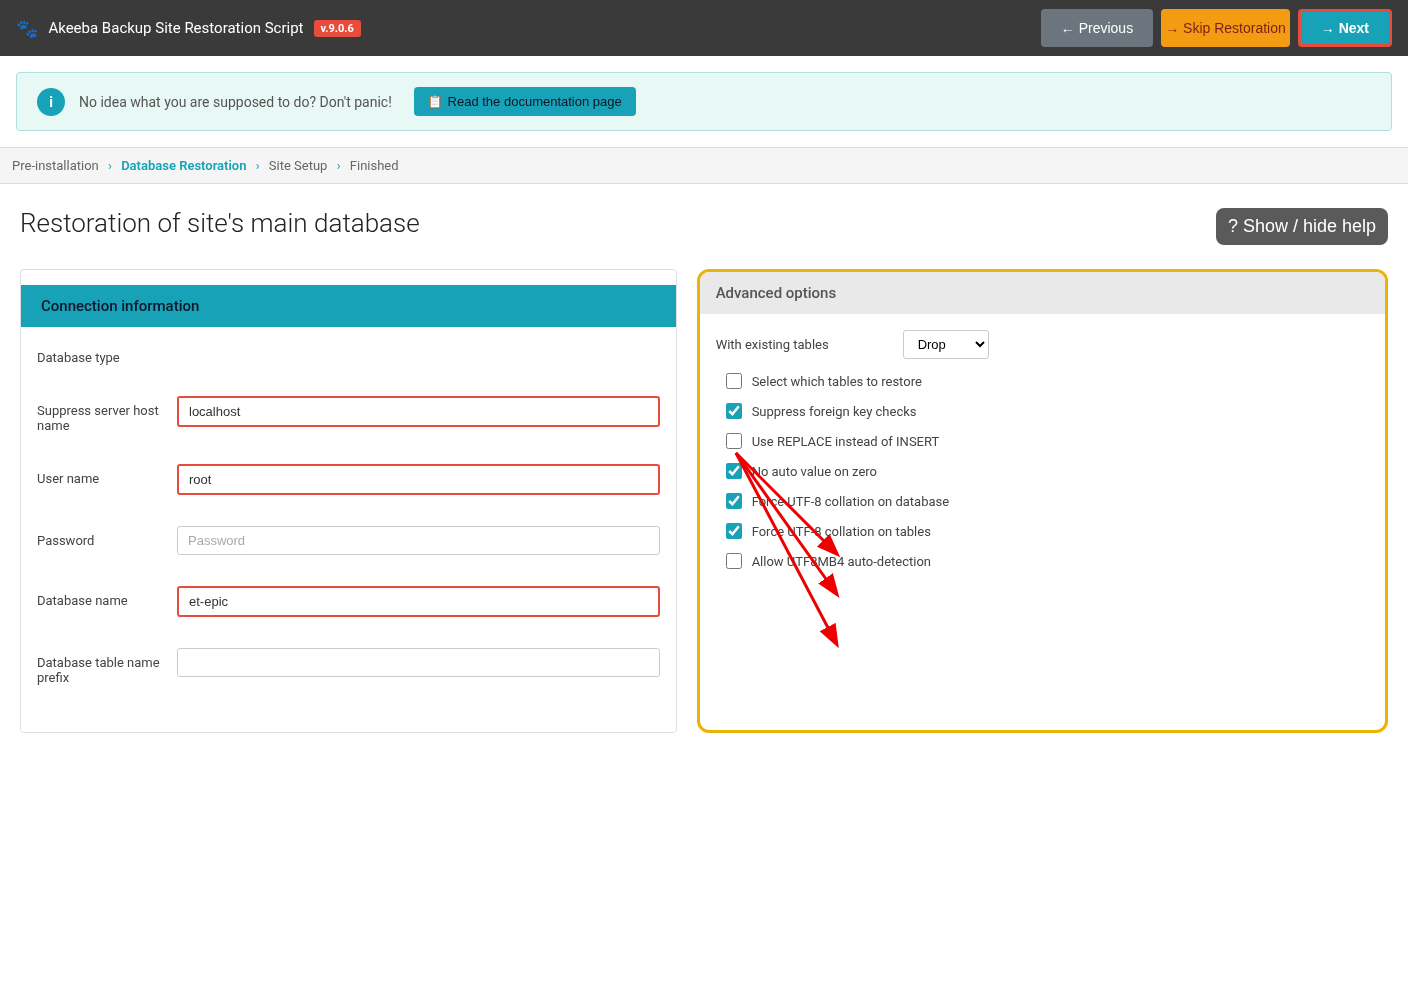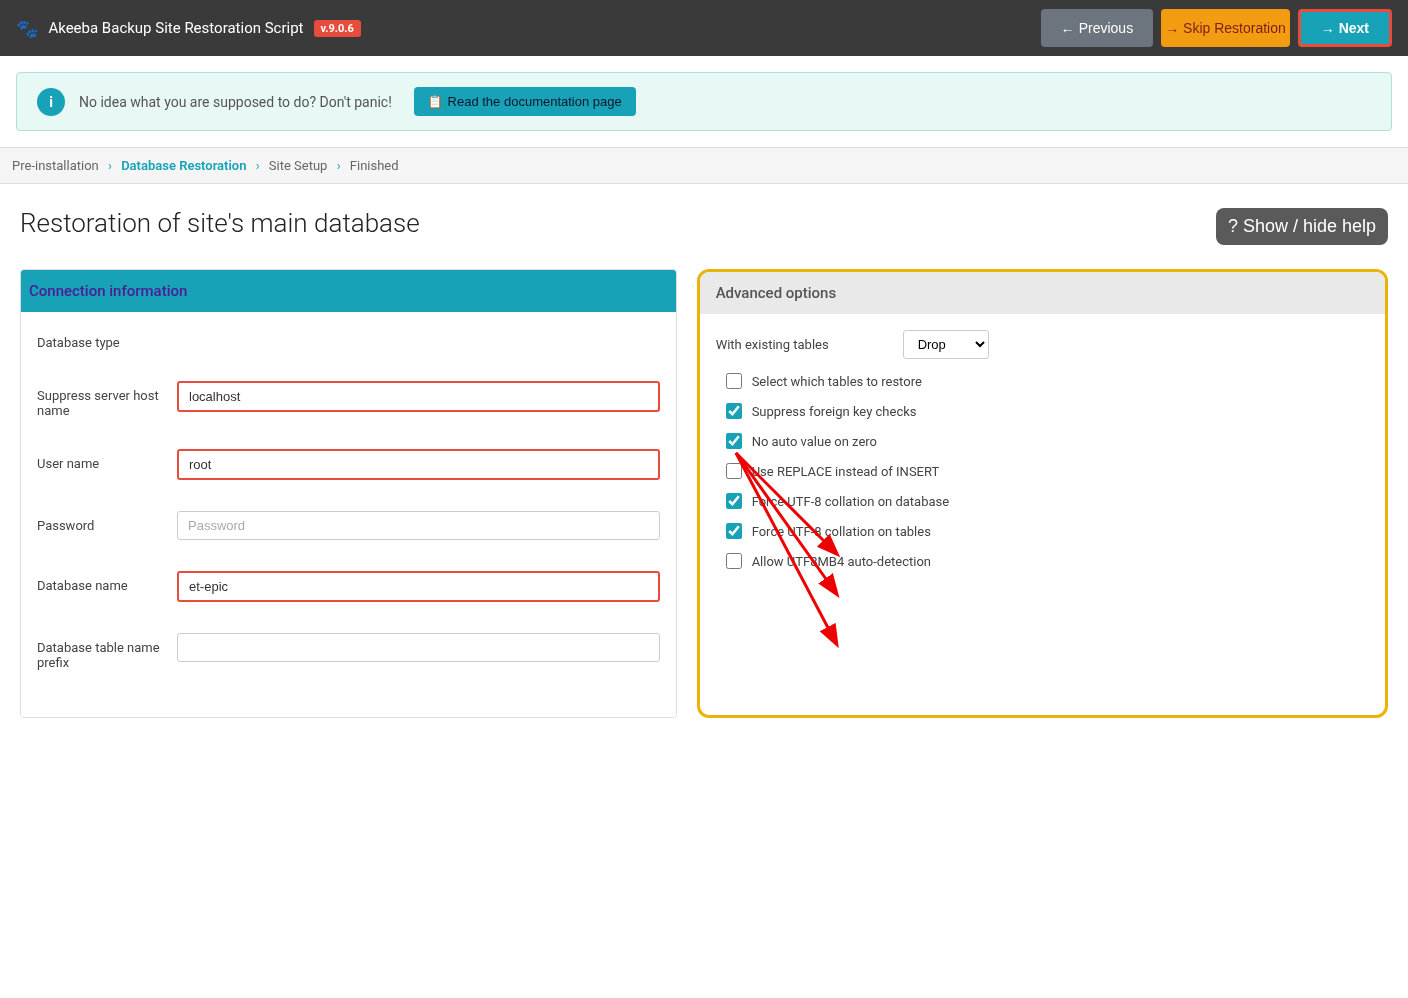--- a/index.html
+++ b/index.html
@@ -156,24 +156,25 @@
 
     
     .card-conn {
       flex: 0 0 48%;
       border: 1px solid #ddd;
       border-radius: 4px;
       overflow: hidden;
     }
     .card-conn-header {
       background: #17a2b8;
-      color: #4c1d95;
-      padding: 12px 8px;
+      color: #0f172a;
+      padding: 12px 20px;
       font-size: 15px;
       font-weight: 500;
+      margin-top: 15px;
     }
     .card-conn-body {
       padding: 16px;
       background: #fff;
     }
     .form-group {
       display: flex;
       align-items: flex-start;
       margin-bottom: 31px;
     }
@@ -372,27 +373,27 @@
             <input type="checkbox" style="accent-color: rgb(23, 162, 184);">
             <span class="check-label">Select which tables to restore</span>
           </div>
 
           <div class="check-row">
             <input type="checkbox" checked="" style="accent-color: rgb(23, 162, 184);">
             <span class="check-label">Suppress foreign key checks</span>
           </div>
 
           <div class="check-row">
+            <input type="checkbox" style="accent-color: rgb(23, 162, 184);">
+            <span class="check-label">Use REPLACE instead of INSERT</span>
+          </div>
+
+          <div class="check-row">
             <input type="checkbox" checked="" style="accent-color: rgb(23, 162, 184);">
             <span class="check-label">No auto value on zero</span>
-          </div>
-
-          <div class="check-row">
-            <input type="checkbox" style="accent-color: rgb(23, 162, 184);">
-            <span class="check-label">Use REPLACE instead of INSERT</span>
           </div>
 
           <div class="check-row">
             <input type="checkbox" checked="" style="accent-color: rgb(23, 162, 184);">
             <span class="check-label">Force UTF-8 collation on database</span>
           </div>
 
           <div class="check-row">
             <input type="checkbox" checked="" style="accent-color: rgb(23, 162, 184);">
             <span class="check-label">Force UTF-8 collation on tables</span>

